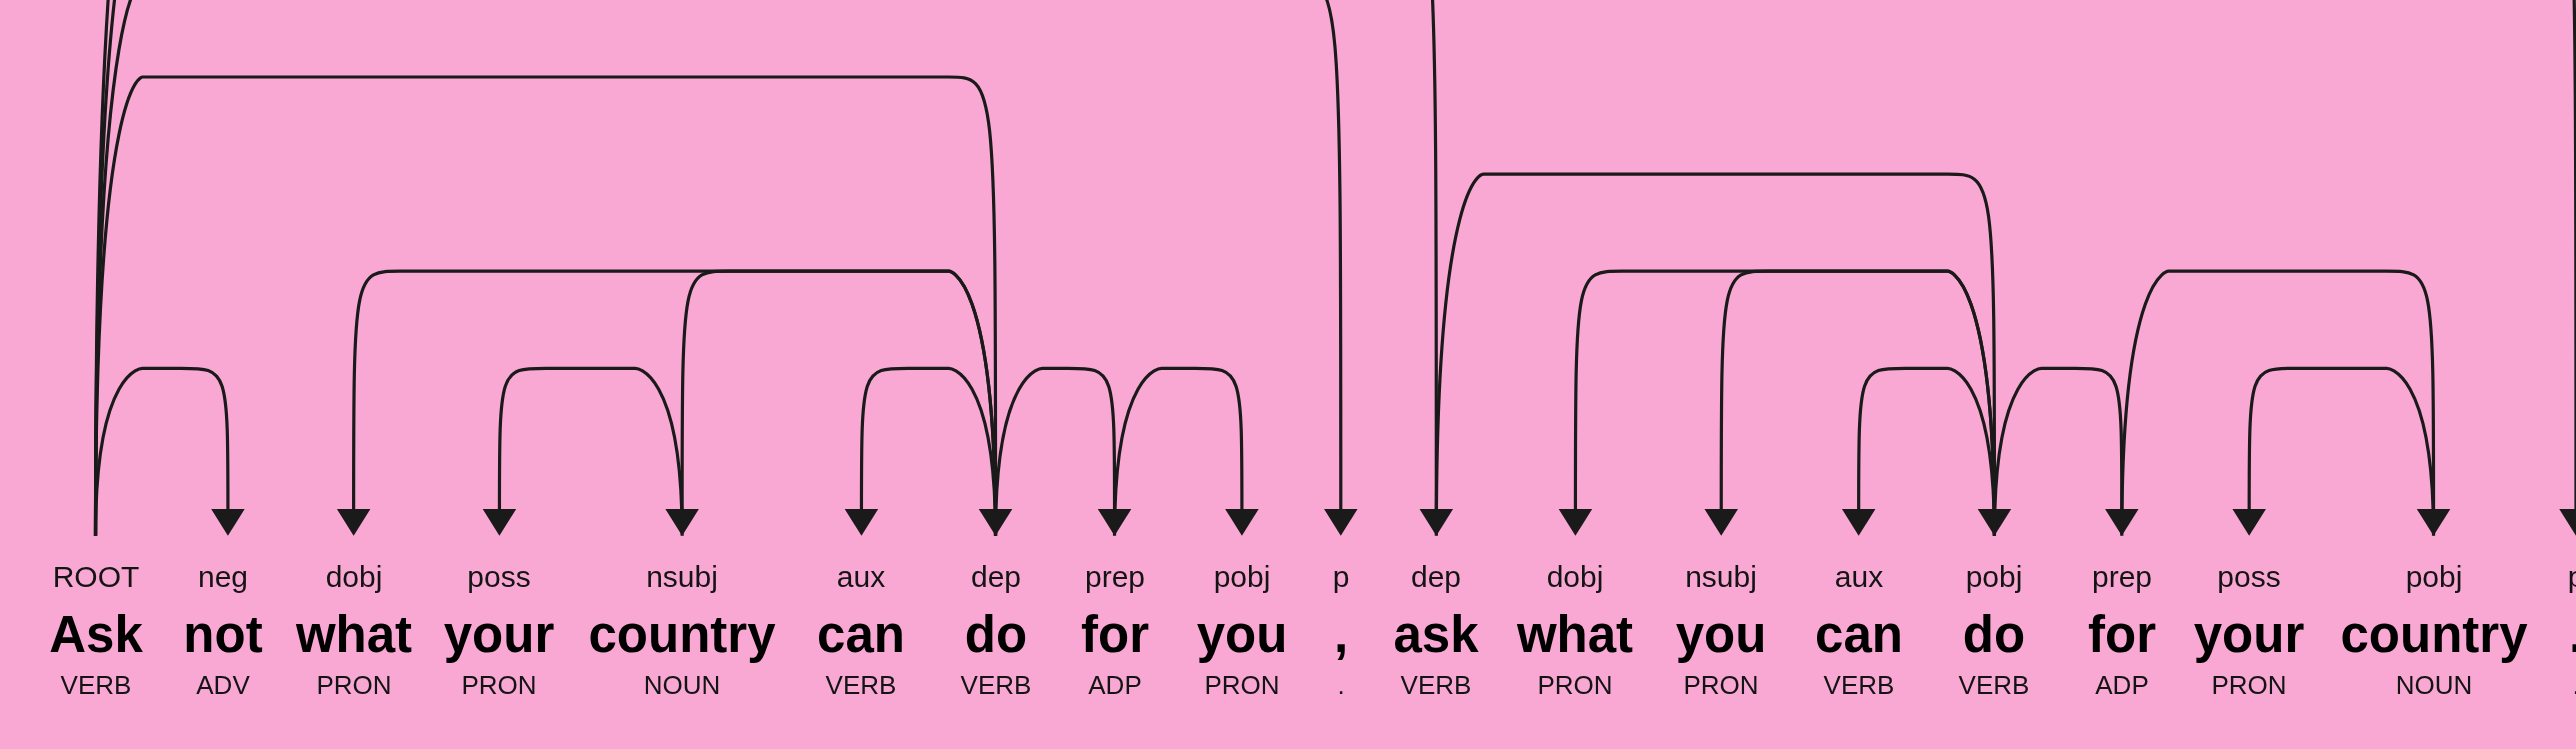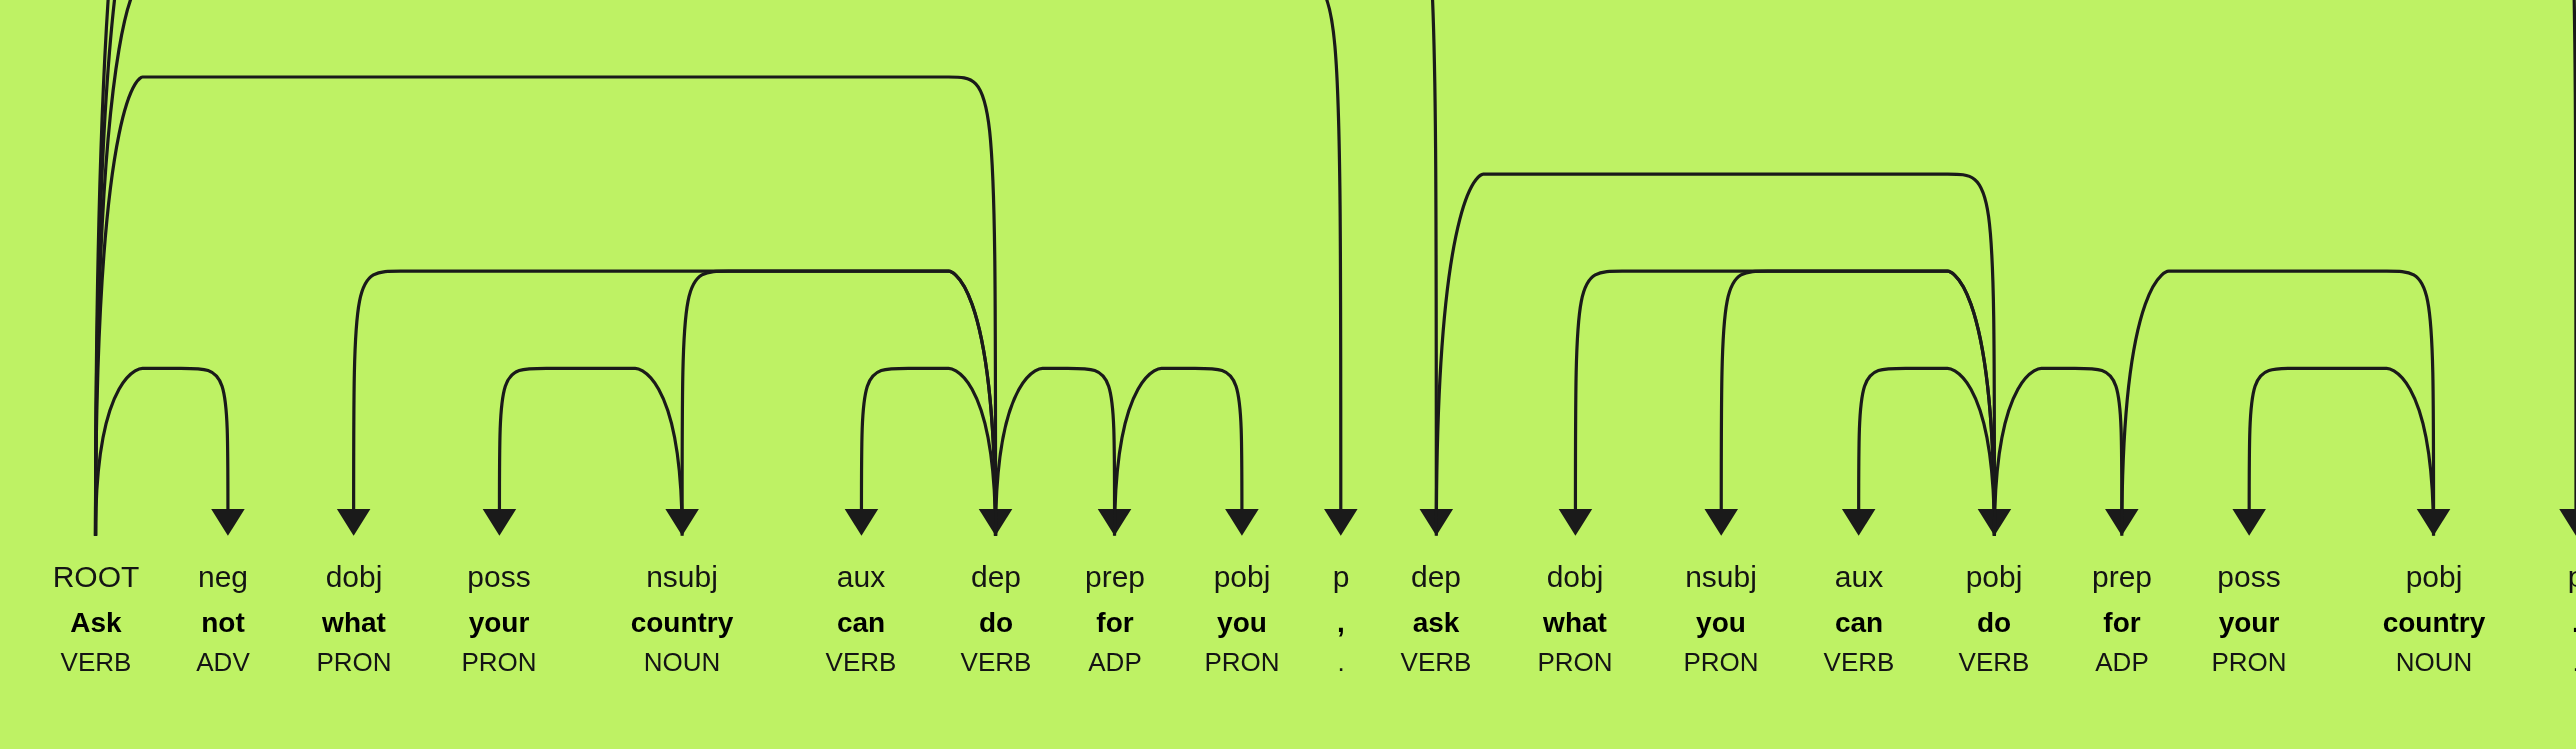--- a/index.html
+++ b/index.html
@@ -1,23 +1,23 @@
 <!DOCTYPE html>
 <html><head>
 <meta charset="utf-8">
 <style>
   html,body{margin:0;padding:0;background:#ffffff;}
   body{font-family:"Liberation Sans",sans-serif;}
-  #viz{position:relative;width:2576px;height:750px;background:#bef264;overflow:hidden;}
+  #viz{position:relative;width:2576px;height:750px;background:#f9a8d4;overflow:hidden;}
   #arcs{position:absolute;left:0;top:0;width:2576px;height:750px;}
   .arc-path{fill:none;stroke:#1a1a1a;stroke-width:3.2;}
   .arrow-head{fill:#1a1a1a;stroke:none;}
   .token{position:absolute;text-align:center;transform:translateX(-50%);}
   .dep-label{font-size:30px;color:#141414;line-height:1;font-weight:400;white-space:nowrap;}
-  .word{font-size:28px;color:#000000;font-weight:bold;line-height:1;margin-top:16.5px;white-space:nowrap;}
+  .word{font-size:51px;color:#000000;font-weight:bold;line-height:1;margin-top:16.5px;white-space:nowrap;}
   .pos{font-size:26px;color:#141414;line-height:1;margin-top:12px;white-space:nowrap;font-weight:400;}
 </style>
 </head>
 <body>
 
 <div id="viz">
   <svg id="arcs" viewBox="0 0 1537 448" preserveAspectRatio="none" xmlns="http://www.w3.org/2000/svg">
       <g>
         <path d="M 57 320 C 57 220, 85 220, 85 220 L 108 220 C 136 220, 136 220, 136 306" class="arc-path" vector-effect="non-scaling-stroke"></path>
         <path d="M 126 304 L 146 304 L 136 320 Z" class="arrow-head"></path>

